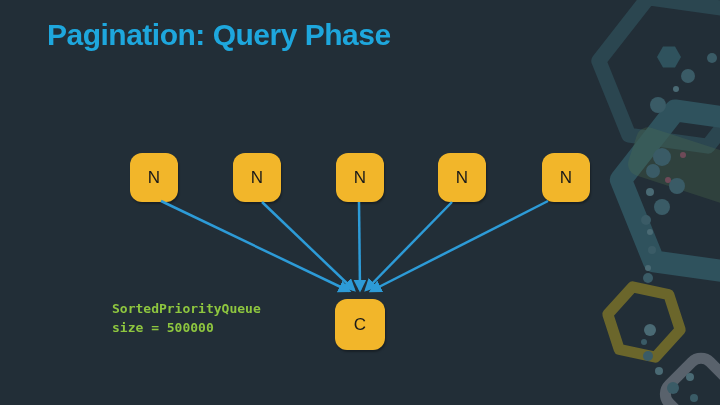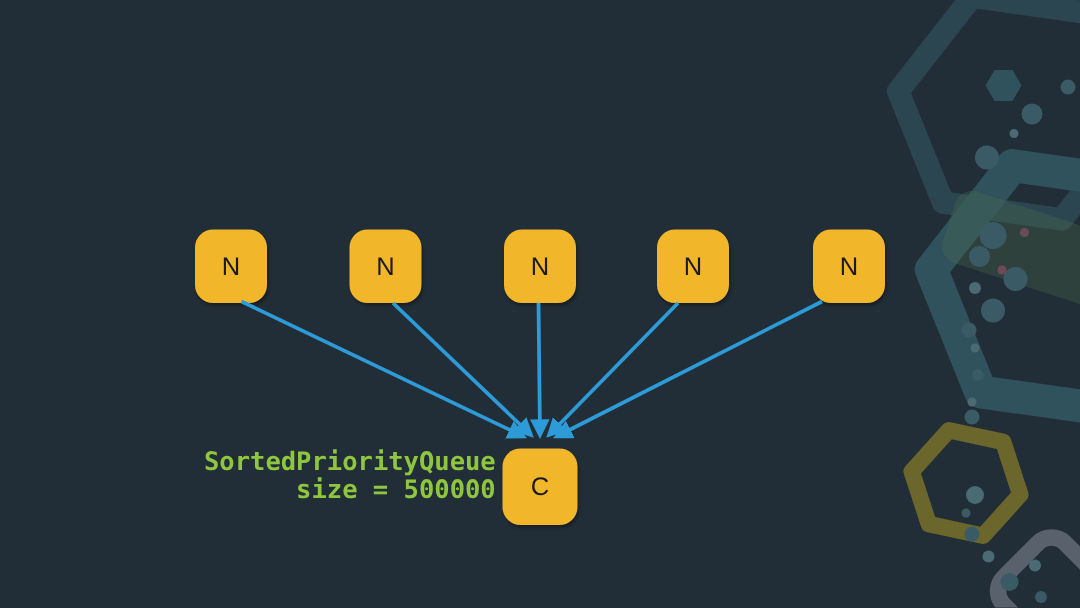--- a/index.html
+++ b/index.html
@@ -27,24 +27,24 @@
     box-shadow:1px 2px 2px rgba(0,0,0,0.30);
   }
   .node-1{left:130px;top:153px;}
   .node-2{left:233px;top:153px;}
   .node-3{left:336px;top:153px;}
   .node-4{left:438px;top:153px;}
   .node-5{left:542px;top:153px;}
   .node-c{left:335px;top:299px;width:50px;height:51px;}
 
   .queue-annotation{
-    position:absolute;left:136px;top:299px;
+    position:absolute;left:112px;top:299px;
     font-family:"DejaVu Sans Mono", monospace;
-    font-weight:bold;font-size:17px;line-height:19px;
-    color:var(--code-green,#8ec63f);white-space:pre;text-align:right;
+    font-weight:bold;font-size:13px;line-height:19px;
+    color:var(--code-green,#8ec63f);white-space:pre;
   }
   .results-note{
     position:absolute;left:425px;top:302px;
     font-size:18.5px;color:var(--note-pink,#e8387c);
   }
 
   
   .hex-dark{fill:none;stroke:var(--hex-dark,#2b4650);}
   .hex-mid{fill:none;stroke:var(--hex-mid,#2f525d);}
   .hex-olive{fill:none;stroke:var(--hex-olive,#6b662b);}
@@ -130,15 +130,16 @@
     </marker>
   </defs>
   <line class="arrow-line" marker-end="url(#ah)" x1="161" y1="201" x2="349" y2="291"></line>
   <line class="arrow-line" marker-end="url(#ah)" x1="262" y1="202" x2="354" y2="290"></line>
   <line class="arrow-line" marker-end="url(#ah)" x1="359" y1="202" x2="360" y2="290"></line>
   <line class="arrow-line" marker-end="url(#ah)" x1="452" y1="202" x2="366" y2="290"></line>
   <line class="arrow-line" marker-end="url(#ah)" x1="548" y1="201" x2="371" y2="291"></line>
 </svg>
 
 <div id="text-layer" class="layer">
+  <div class="slide-title">Pagination: Query Phase</div>
   <div class="queue-annotation"><span>SortedPriorityQueue</span>
 <span>size = 500000</span></div>
 </div>
 
 </body></html>

